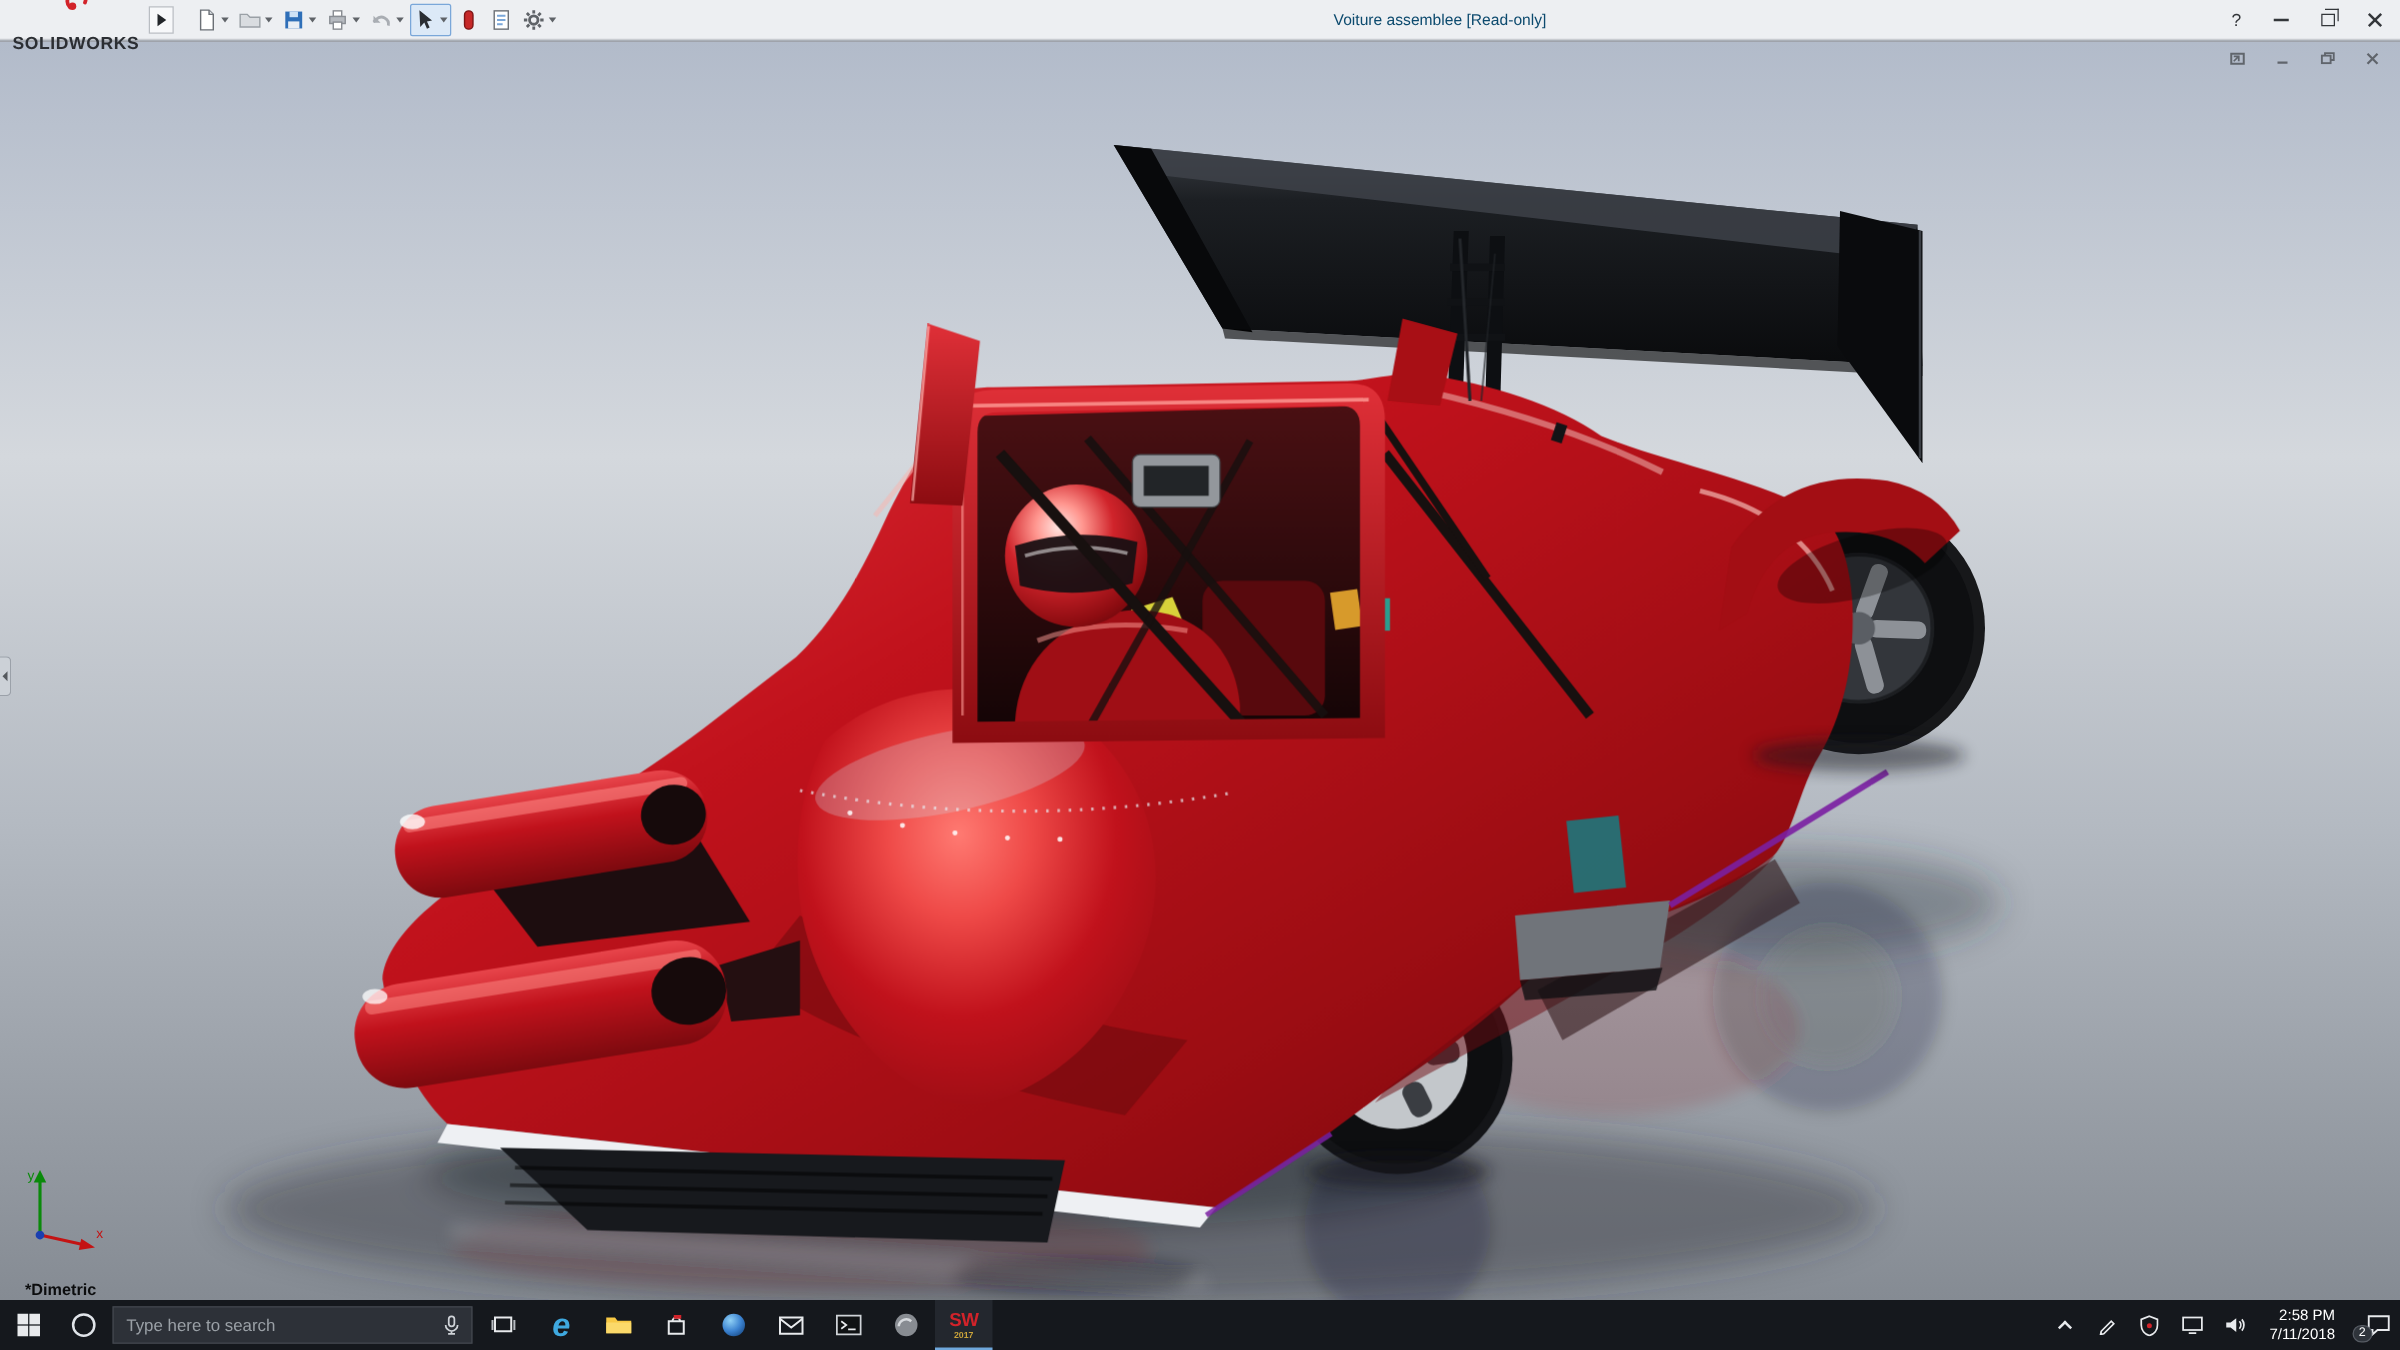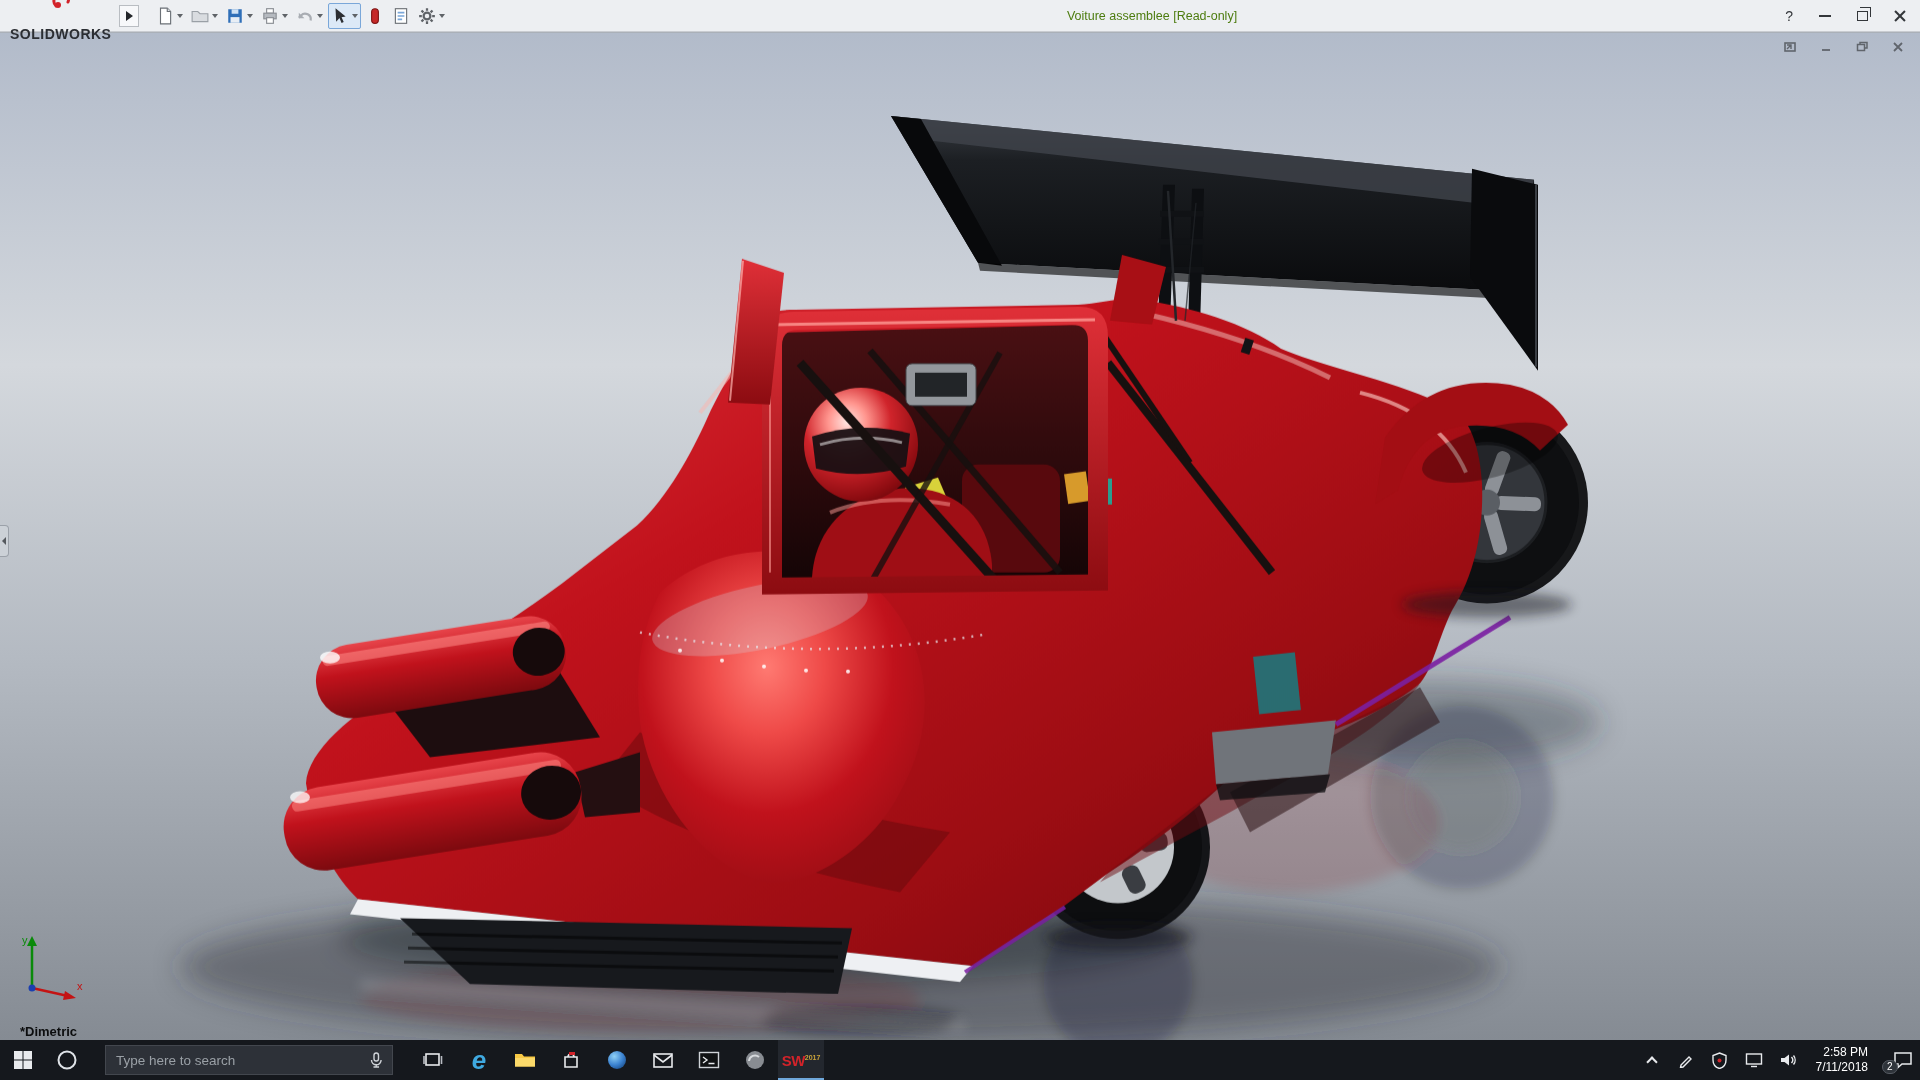--- a/index.html
+++ b/index.html
@@ -16,21 +16,21 @@
   .logo-text{font-size:14px;font-weight:700;color:#2b2e33;letter-spacing:.5px;}
   .menu-expand{width:20px;height:22px;border:1px solid #b9bdc2;background:#f7f8fa;
     display:flex;align-items:center;justify-content:center;margin-right:14px;cursor:default;}
   .menu-expand .tri{width:0;height:0;border-left:7px solid #23262a;border-top:5px solid transparent;border-bottom:5px solid transparent;}
   .toolbar{display:flex;align-items:center;gap:2px;}
   .tb-btn{display:flex;align-items:center;height:26px;padding:0 2px;border:1px solid transparent;border-radius:2px;}
   .tb-btn.selected{background:#dce9f7;border-color:var(--select-accent,#7aa7d9);}
   .tb-btn svg{display:block;}
   .caret{width:0;height:0;border-top:4px solid #5f6368;border-left:3.5px solid transparent;border-right:3.5px solid transparent;margin-left:3px;}
   .win-title{position:absolute;left:60%;transform:translateX(-50%);top:0;height:32px;
-    display:flex;align-items:center;font-size:12.5px;color:#4d7c0f;white-space:nowrap;}
+    display:flex;align-items:center;font-size:12.5px;color:#0c4a6e;white-space:nowrap;}
   .tb-controls{margin-left:auto;display:flex;align-items:center;gap:26px;padding-right:14px;color:#33363a;}
   .tb-controls .ctl{font-size:14px;line-height:1;cursor:default;}
   .ctl-min{width:12px;height:2px;background:#33363a;}
   .ctl-max{width:11px;height:10px;border:1.6px solid #33363a;position:relative;}
   .ctl-max:before{content:"";position:absolute;left:2px;top:-5px;width:10px;height:9px;border:1.6px solid #33363a;border-bottom:none;border-left:none;}
   .ctl-close{position:relative;width:12px;height:12px;}
   .ctl-close:before,.ctl-close:after{content:"";position:absolute;left:5px;top:-1px;width:2px;height:14px;background:#33363a;}
   .ctl-close:before{transform:rotate(45deg);} .ctl-close:after{transform:rotate(-45deg);}
 
   
@@ -44,36 +44,36 @@
   .view-label{position:absolute;left:20px;bottom:1px;font-size:13px;color:#0c0d0e;z-index:4;font-weight:600;}
   .triad{position:absolute;left:14px;bottom:36px;z-index:4;}
 
   
   .taskbar{height:40px;flex:0 0 40px;background:var(--taskbar-bg,#15181d);
     display:flex;align-items:stretch;z-index:6;color:var(--text-light,#e8eaed);}
   .tb-left{display:flex;align-items:stretch;}
   .task-btn{width:46px;display:flex;align-items:center;justify-content:center;position:relative;}
   .task-btn.narrow{width:42px;}
   .task-btn.active{background:#23272e;box-shadow:inset 0 -2px 0 #6fa8dc;}
-  .search-box{width:288px;margin:5px 17px;background:var(--search-bg,#2d3138);
+  .search-box{width:288px;margin:5px 2px;background:var(--search-bg,#2d3138);
     border:1px solid var(--search-border,#43474e);display:flex;align-items:center;padding:0 8px;}
   .search-box input{flex:1;background:transparent;border:none;outline:none;color:#cfd3d8;
     font-size:13.5px;font-family:inherit;}
   .search-box input::placeholder{color:var(--text-muted,#9aa0a6);}
   .tray{margin-left:auto;display:flex;align-items:center;gap:14px;}
   .tray-icon{display:flex;align-items:center;justify-content:center;width:20px;height:28px;}
   .chev{width:8px;height:8px;border-left:2px solid #e8eaed;border-top:2px solid #e8eaed;transform:rotate(45deg);margin-top:3px;}
   .clock{display:flex;flex-direction:column;align-items:flex-end;justify-content:center;
     font-size:12px;line-height:15px;color:#fff;padding:0 4px;}
   .action-center{position:relative;width:34px;height:40px;display:flex;align-items:center;justify-content:center;}
   .ac-badge{position:absolute;left:-4px;bottom:6px;background:#2f343b;border:1px solid #565b63;color:#fff;
     border-radius:9px;font-size:10px;line-height:12px;padding:0 4px;}
 
   .edge-e{font-size:26px;font-weight:700;color:#3fa9e0;font-style:italic;line-height:1;}
-  .sw-tile{display:flex;flex-direction:row;align-items:flex-start;line-height:1;}
+  .sw-tile{display:flex;flex-direction:column;align-items:center;line-height:1;}
   .sw-tile .sw{font-size:15px;font-weight:700;color:var(--solidworks-red,#d2232a);letter-spacing:-.5px;}
   .sw-tile .yr{font-size:7px;color:#caa33a;font-weight:700;margin-top:1px;}
 </style>
 </head>
 <body>
 
 <div class="screen">
 
   <div class="titlebar">
     <div class="logo">

